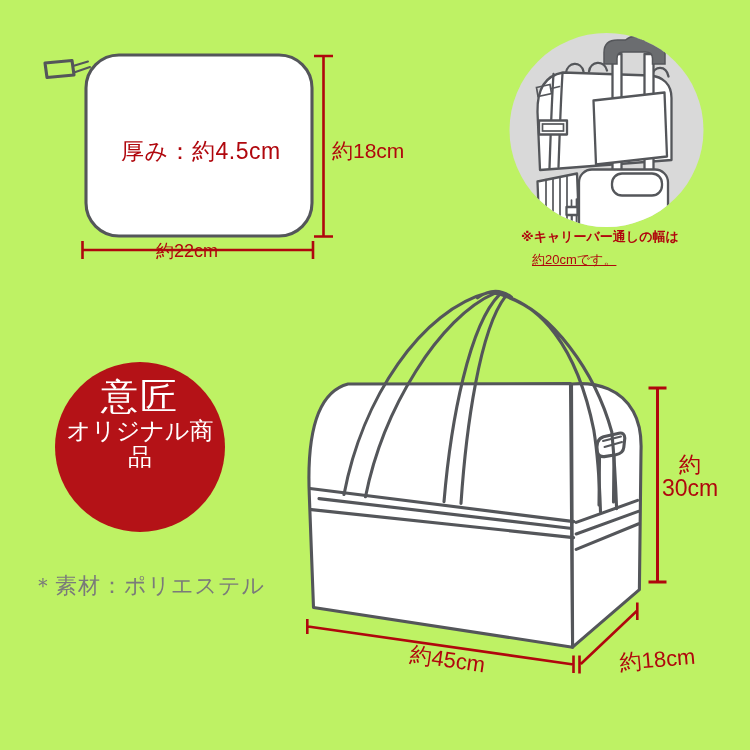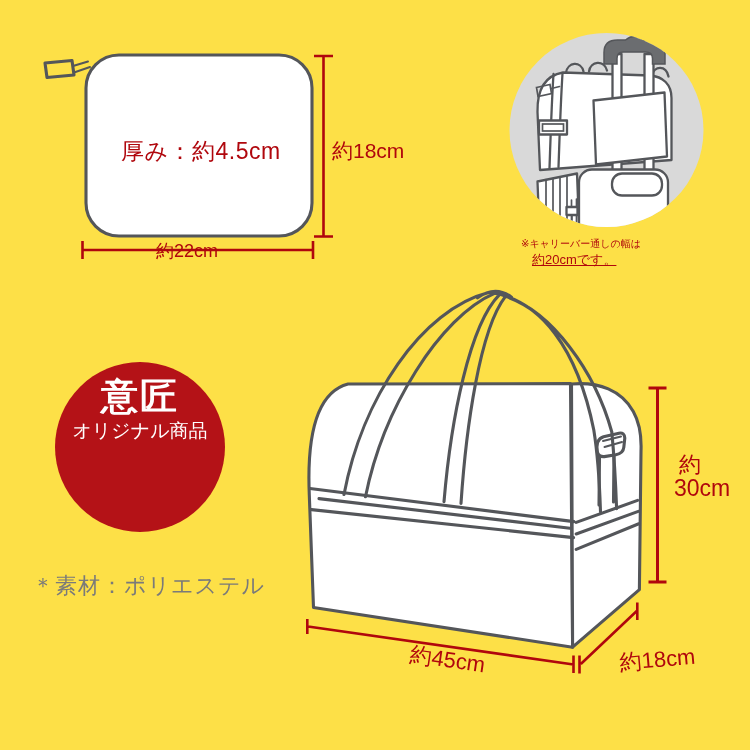--- a/index.html
+++ b/index.html
@@ -3,47 +3,47 @@
 <meta charset="utf-8">
 <style>
   :root{
     --dimension-red:#b0070d;
     --badge-red:#b41217;
     --line-gray:#54565a;
     --spec-gray:#7a7a7a;
     --circle-gray:#d9d9d9;
   }
   html,body{margin:0;padding:0;background:#fff;}
-  .canvas{position:relative;width:750px;height:750px;background:#fde047;overflow:hidden;
+  .canvas{position:relative;width:750px;height:750px;background:#bef264;overflow:hidden;
           font-family:"Liberation Sans","DejaVu Sans",sans-serif;}
   .art{position:absolute;left:0;top:0;}
   .g-line{stroke:var(--line-gray);fill:none;stroke-width:3.1;stroke-linecap:round;stroke-linejoin:round;}
   .g-fill{stroke:var(--line-gray);fill:#ffffff;stroke-width:3.1;stroke-linejoin:round;}
   .g-thin{stroke:var(--line-gray);fill:none;stroke-width:2;stroke-linecap:round;}
   .m-line{stroke:var(--line-gray);fill:none;stroke-width:2.3;stroke-linecap:round;stroke-linejoin:round;}
   .m-fill{stroke:var(--line-gray);fill:#ffffff;stroke-width:2.3;stroke-linejoin:round;}
   .m-thin{stroke:var(--line-gray);fill:none;stroke-width:1.7;stroke-linecap:round;}
   .dim{stroke:var(--dimension-red);fill:none;stroke-width:2.6;stroke-linecap:butt;}
   .dim-thick{stroke:var(--dimension-red);fill:none;stroke-width:3;stroke-linecap:butt;}
   .txt{position:absolute;white-space:nowrap;}
   .t-red{color:var(--dimension-red);}
   .t-gray{color:var(--spec-gray);}
   .pouch-thickness{left:121px;top:136px;font-size:23px;letter-spacing:.5px;}
   .pouch-height{left:332px;top:137px;font-size:21px;}
   .pouch-width{left:156px;top:239px;font-size:18px;}
-  .note1{left:521px;top:237px;font-size:10px;}
+  .note1{left:521px;top:228px;font-size:13px;font-weight:bold;}
   .note2{left:532px;top:251px;font-size:13px;text-decoration:underline;}
   .badge{position:absolute;left:55px;top:362px;width:170px;height:170px;border-radius:50%;
          background:var(--badge-red);}
   .badge-text{position:absolute;left:0;top:14px;width:100%;text-align:center;color:#fff;}
-  .badge-l1{font-size:37px;line-height:42px;letter-spacing:2px;font-weight:bold;}
+  .badge-l1{font-size:37px;line-height:42px;letter-spacing:2px;}
   .badge-l2{font-size:37px;line-height:43px;letter-spacing:1px;}
-  .badge-l3{font-size:19px;line-height:26px;}
+  .badge-l3{font-size:24px;line-height:26px;}
   .bag-h1{left:655px;top:450px;width:70px;text-align:center;font-size:22px;}
-  .bag-h2{left:655px;top:475px;width:70px;text-align:center;font-size:23px;margin-left:12px;}
+  .bag-h2{left:655px;top:475px;width:70px;text-align:center;font-size:23px;}
   .bag-w{left:400px;top:645px;width:95px;text-align:center;font-size:22px;transform:rotate(8.2deg);}
   .bag-d{left:610px;top:645px;width:95px;text-align:center;font-size:22px;transform:rotate(-5deg);}
   .specs{position:absolute;left:32px;top:568px;font-size:22px;line-height:36.5px;letter-spacing:1px;}
 </style>
 </head>
 <body>
 
 <div class="canvas">
 
   <svg class="art" width="750" height="750" viewBox="0 0 750 750">

